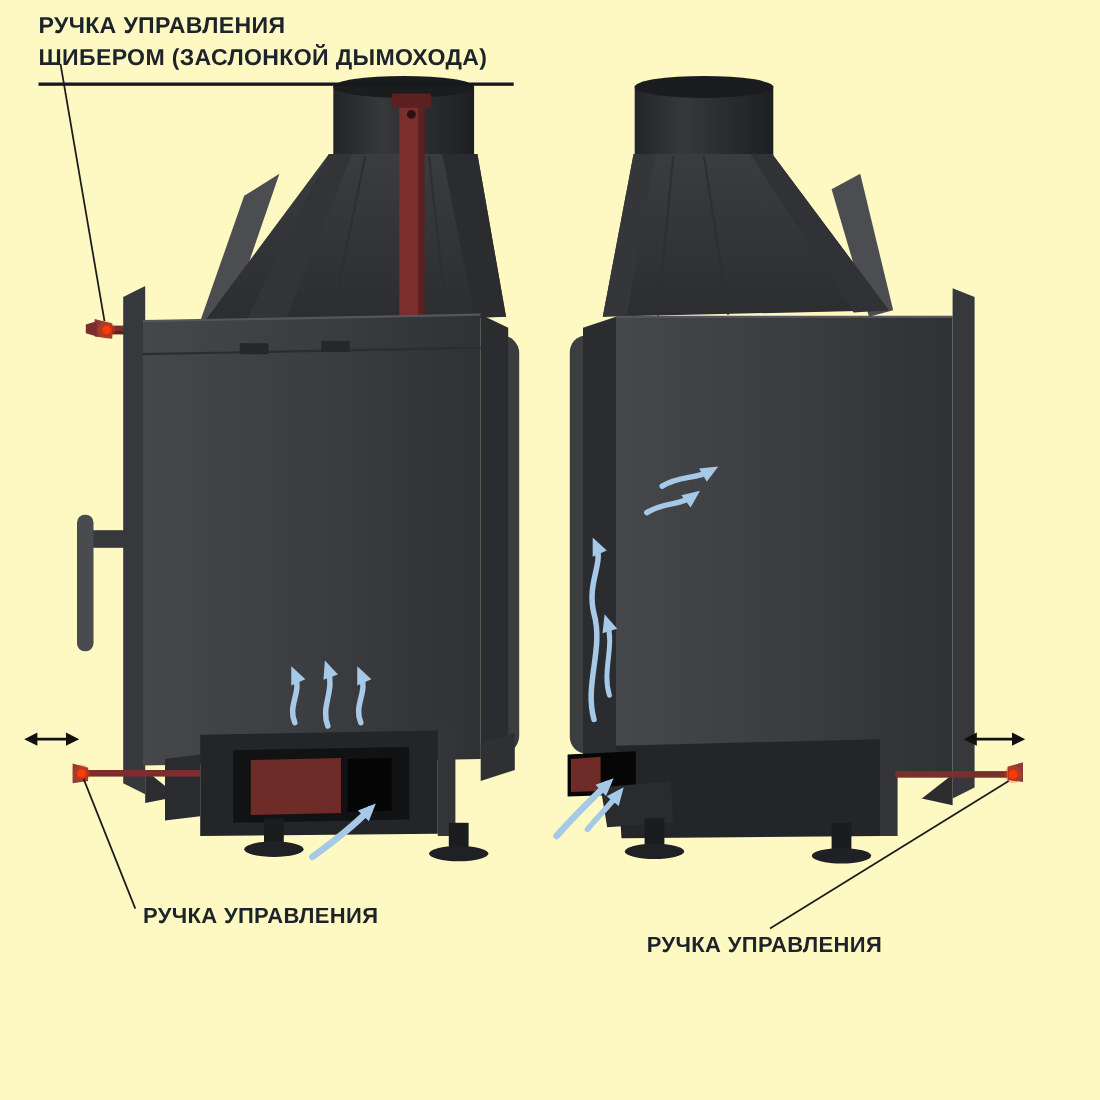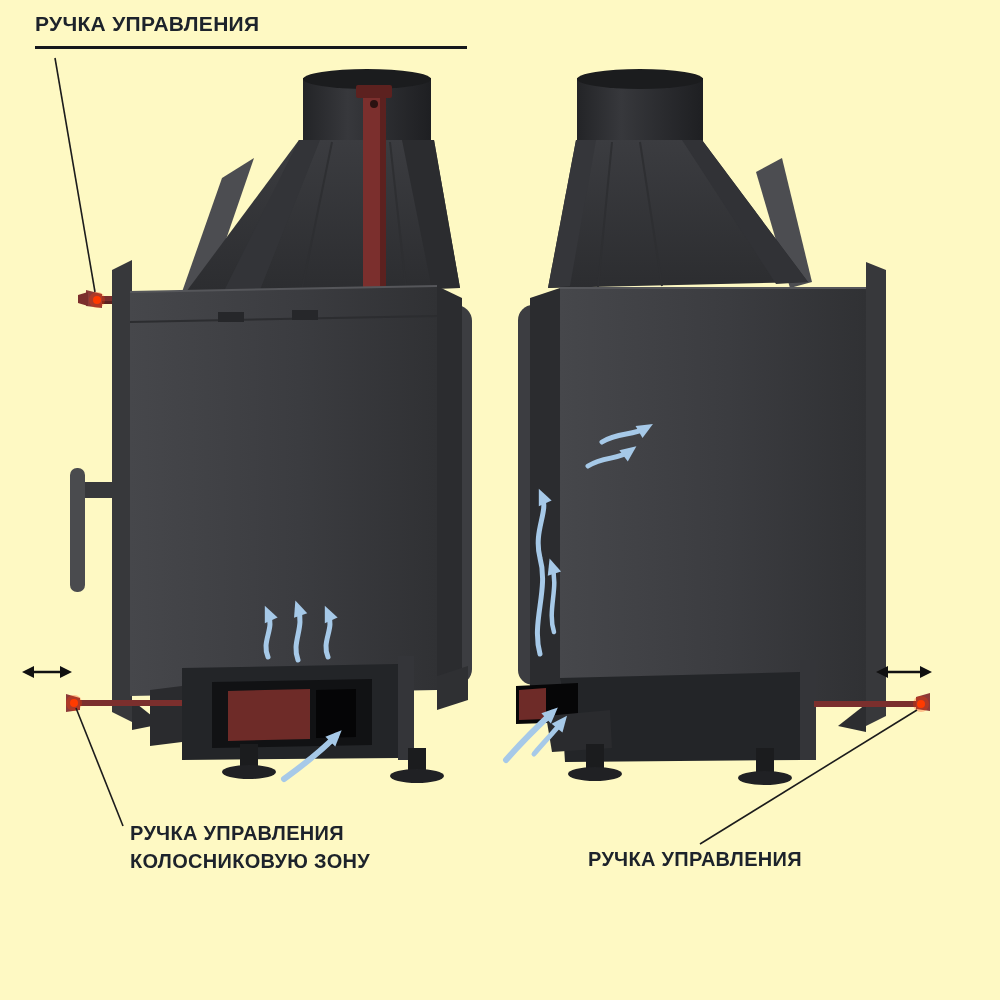--- a/index.html
+++ b/index.html
@@ -197,24 +197,24 @@
 
     <g style="stroke:var(--leader-line,#1c1c1c)" stroke-width="1.6">
       <line x1="55" y1="58" x2="95" y2="292"></line>
       <line x1="123" y1="826" x2="76" y2="708"></line>
       <line x1="700" y1="844" x2="917" y2="710"></line>
     </g>
   </svg>
 
   <div class="callout-label" id="label-damper">
     <span class="ln">РУЧКА УПРАВЛЕНИЯ</span>
+    <span class="ln">ШИБЕРОМ (ЗАСЛОНКОЙ ДЫМОХОДА)</span>
   </div>
 
   <div class="callout-label" id="label-primary">
     <span class="ln">РУЧКА УПРАВЛЕНИЯ</span>
-    <span class="ln">КОЛОСНИКОВУЮ ЗОНУ</span>
   </div>
 
   <div class="callout-label" id="label-secondary">
     <span class="ln">РУЧКА УПРАВЛЕНИЯ</span>
   </div>
 
 </div>
 
 </body></html>

